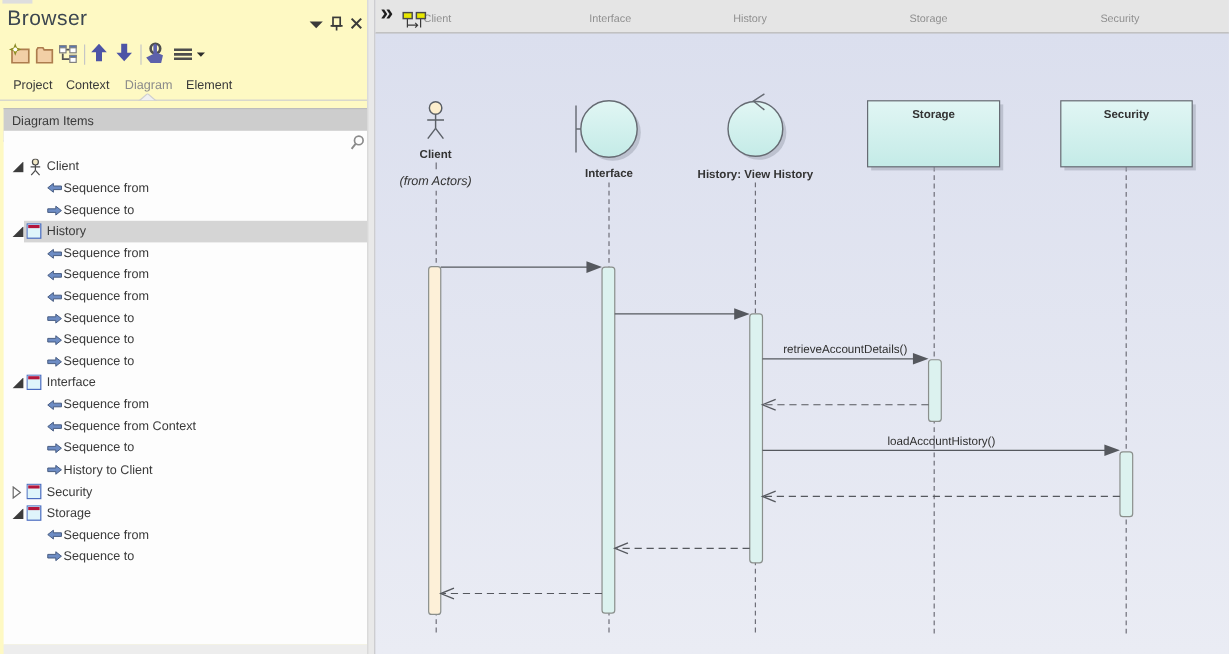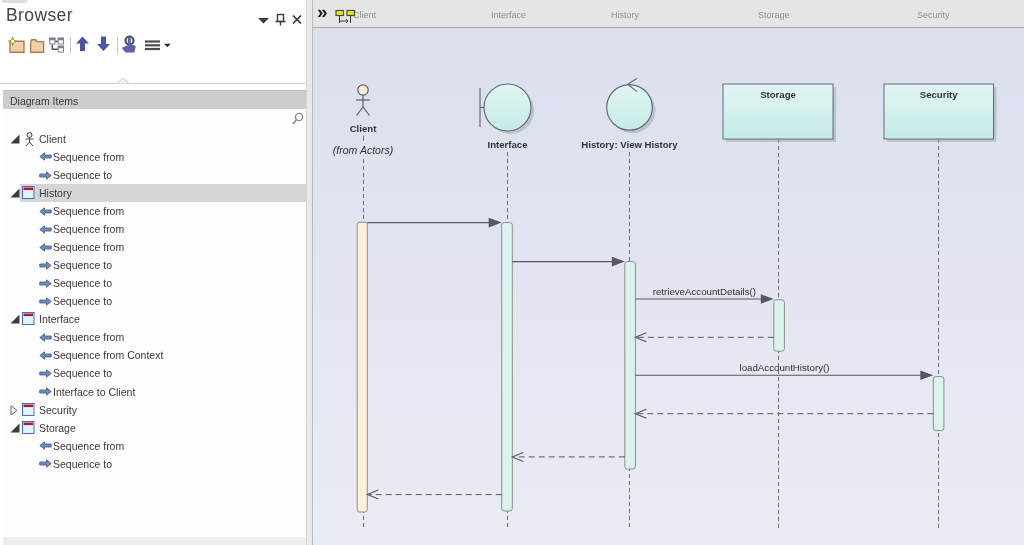--- a/index.html
+++ b/index.html
@@ -1,18 +1,18 @@
 <!DOCTYPE html>
 <html><head>
 <meta charset="utf-8">
 <style>
   html,body{margin:0;padding:0;width:1024px;height:545px;overflow:hidden;
     font-family:"Liberation Sans",sans-serif;background:#ececec;}
   .abs{position:absolute;}
-  #panel{position:absolute;left:0;top:0;width:306px;height:545px;background:#ffffff;}
+  #panel{position:absolute;left:0;top:0;width:306px;height:545px;background:#fef9c3;}
   #ptitle{position:absolute;left:6px;top:5px;font-size:17.5px;letter-spacing:0.4px;color:#3c4650;}
   #toolbar{position:absolute;left:0;top:33px;width:306px;height:24px;}
   #tabs{position:absolute;left:0;top:60px;width:306px;height:23px;font-size:10.5px;color:#3a3a3a;}
   #tabs span{position:absolute;top:5px;}
   #tabline{position:absolute;left:0;top:83px;width:306px;height:0;border-top:1px solid #cfcfcf;}
   #dgitems{position:absolute;left:3px;top:90px;width:303px;height:28px;background:#cdcdcd;
      border-top:1px solid #bcbcbc;border-bottom:1px solid #bcbcbc;box-sizing:border-box;}
   #dgitems span{position:absolute;left:7px;top:3.5px;font-size:10.5px;color:#3a3a3a;}
   #treewrap{position:absolute;left:3px;top:109px;width:303px;height:428px;background:#fdfdfd;}
   #panelbottom{position:absolute;left:3px;top:537px;width:303px;height:8px;background:#ededed;}
@@ -77,20 +77,26 @@
       <path d="M127.8 4.5 Q129.3 2.8 130.8 4.5 L130.8 11 L135.8 13 L134.3 19.5 L125.5 19.5 L121.8 15 L127.8 12 Z" fill="#5d61ab"></path>
 
       <g stroke="#4d4d4d" stroke-width="2.2">
         <line x1="145" y1="8.5" x2="160" y2="8.5"></line>
         <line x1="145" y1="12.3" x2="160" y2="12.3"></line>
         <line x1="145" y1="16" x2="160" y2="16"></line>
       </g>
       <polygon points="164,10.8 170.8,10.8 167.4,14.2" fill="#2d2d2d"></polygon>
     </svg>
   </div>
+  <div id="tabs">
+    <span style="left:11px">Project</span>
+    <span style="left:55px">Context</span>
+    <span style="left:104px;color:#8b8b8b">Diagram</span>
+    <span style="left:155px">Element</span>
+  </div>
   <div id="tabline"></div>
   <svg class="abs" style="left:115px;top:78px" width="16" height="6" viewBox="0 0 16 6">
     <polygon points="1,6 8,0 15,6" fill="#f0f0f0" stroke="#cfcfcf"></polygon>
   </svg>
   <div id="dgitems">
       <span>Diagram Items</span>
     </div>
   <div id="treewrap">
     <svg class="abs" style="left:287px;top:2px" width="16" height="16" viewBox="0 0 16 16">
       <circle cx="9" cy="6" r="3.6" fill="none" stroke="#8a8a8a" stroke-width="1.4"></circle>
@@ -194,21 +200,21 @@
     <div class="trow" style="top:255.4px">
           <svg class="abs" style="left:36px;top:4.5px" width="13" height="9" viewBox="0 0 13 9">
             <path d="M7.5 0.8 L12.2 4.5 L7.5 8.2 L7.5 6 L0.8 6 L0.8 3 L7.5 3 Z" fill="#6d8cc4" stroke="#44597e" stroke-width="0.8"></path>
           </svg>
           <span class="txt" style="left:50px">Sequence to</span>
         </div>
     <div class="trow" style="top:273.5px">
           <svg class="abs" style="left:36px;top:4.5px" width="13" height="9" viewBox="0 0 13 9">
             <path d="M7.5 0.8 L12.2 4.5 L7.5 8.2 L7.5 6 L0.8 6 L0.8 3 L7.5 3 Z" fill="#6d8cc4" stroke="#44597e" stroke-width="0.8"></path>
           </svg>
-          <span class="txt" style="left:50px">Interface to Client</span>
+          <span class="txt" style="left:50px">History to Client</span>
         </div>
     <div class="trow" style="top:291.5px">
           <svg class="abs" style="left:7px;top:4px" width="8" height="11" viewBox="0 0 8 11">
             <polygon points="1,0.8 1,10 7,5.4" fill="#fdfdfd" stroke="#6a6a6a"></polygon>
           </svg>
           <svg class="abs" style="left:19px;top:2px" width="13" height="14" viewBox="0 0 13 14">
             <rect x="0.5" y="0.5" width="11.5" height="12" fill="#dff5fb" stroke="#4a6cc0"></rect>
             <rect x="1.5" y="1.5" width="9.5" height="2.6" fill="#b4163c"></rect>
           </svg>
           <span class="txt" style="left:36px">Security</span>

